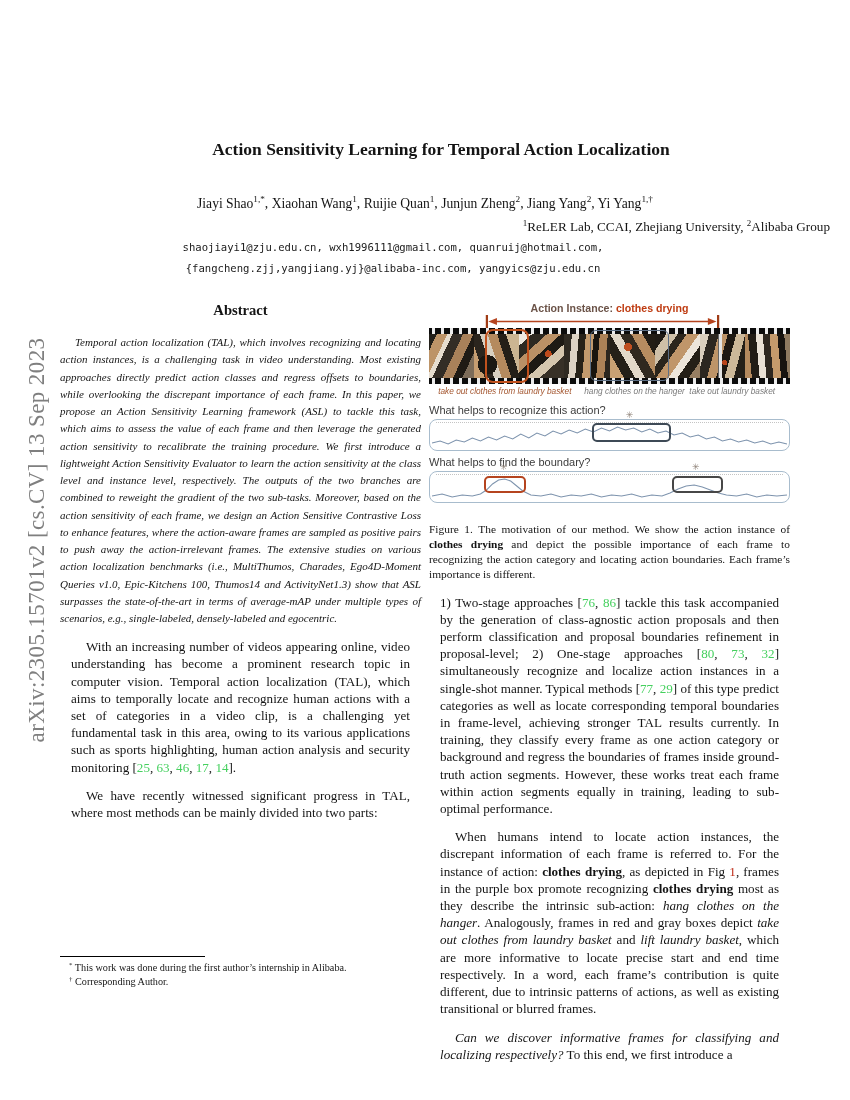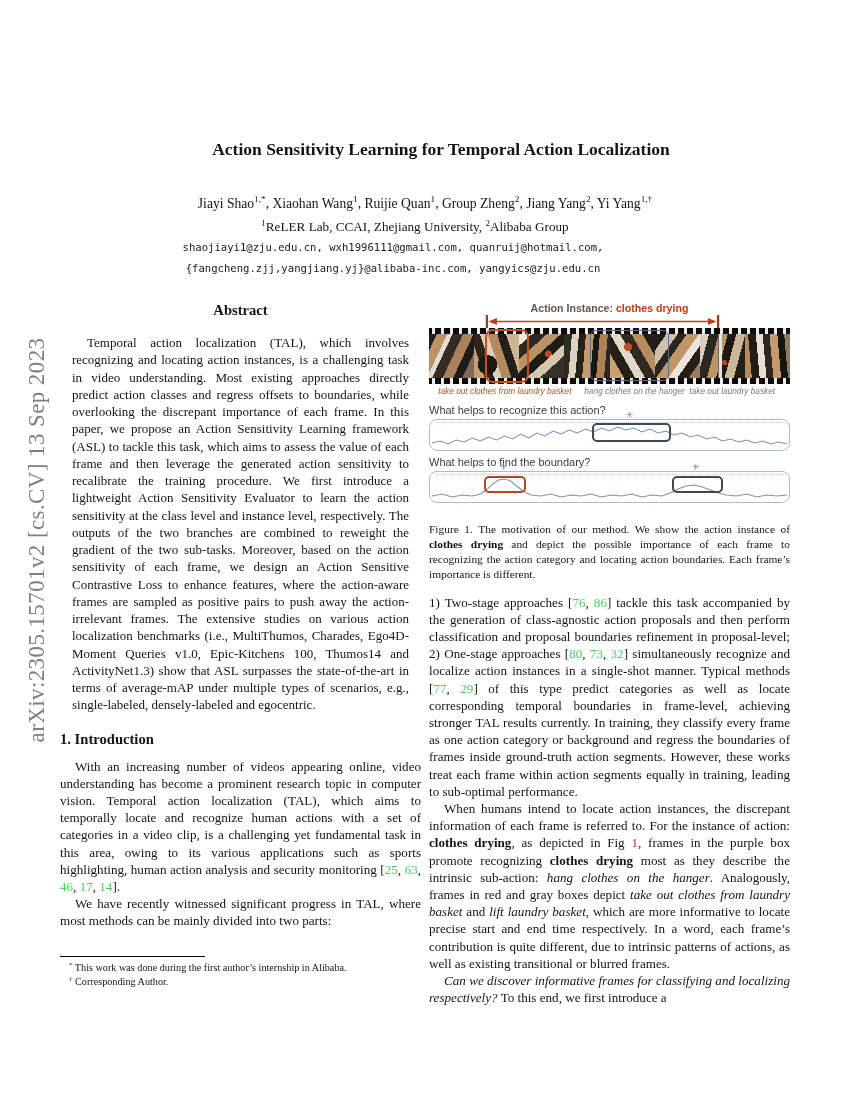--- a/index.html
+++ b/index.html
@@ -7,34 +7,34 @@
        font-family:"Liberation Serif",serif;color:#141414;}
 
   
   .watermark{position:absolute;top:540px;left:37px;transform:translate(-50%,-50%) rotate(-90deg);
     white-space:nowrap;font-size:23px;color:#7f7f7f;letter-spacing:.4px;}
 
   
   .title{position:absolute;top:139px;left:16px;width:850px;text-align:center;
     font-size:17.5px;font-weight:bold;margin:0;}
   .authors{position:absolute;top:196px;left:0;width:850px;text-align:center;font-size:13.6px;}
-  .affil{position:absolute;top:219px;left:0;width:830px;text-align:center;font-size:13.2px;}
+  .affil{position:absolute;top:219px;left:0;width:830px;text-align:right;font-size:13.2px;}
   .email{position:absolute;left:0;width:786px;text-align:center;
     font-family:"DejaVu Sans Mono","Liberation Mono",monospace;font-size:10.6px;color:#202020;}
   .email.l1{top:241px}.email.l2{top:262px}
 
   
   .col{position:absolute;top:302px;width:361px;}
   .col-left{left:60px;}
   .col-right{left:429px;}
 
   .abs-head{text-align:center;font-size:14.6px;font-weight:bold;margin:0 0 15px 0;}
-  .abs-text{text-align:justify;font-size:13px;line-height:17.25px;margin:12px;text-indent:15px;}
+  .abs-text{font-style:italic;text-align:justify;font-size:11px;line-height:17.25px;margin:0;text-indent:15px;}
   .sec-head{font-size:14.6px;font-weight:bold;margin:17px 0 10px 0;}
-  .body{text-align:justify;font-size:13.1px;line-height:17.2px;margin:0;}
+  .body{text-align:justify;font-size:13.1px;line-height:17.2px;margin:11px;}
   .ind{text-indent:15px;}
 
   
   .s-b{font-weight:bold;}
   .s-i{font-style:italic;}
   .s-g{color:#45d05e;}
   .s-r{color:#bf2e1a;}
   .s-sup{vertical-align:super;font-size:68%;line-height:0;}
 
   
@@ -82,29 +82,28 @@
   figure{margin:0;}
   figcaption{margin-top:19px;font-size:11.4px;line-height:14.9px;text-align:justify;color:#141414;}
   .col-right .body.first{margin-top:12px;}
 </style>
 </head>
 <body>
 
 <div class="watermark">arXiv:2305.15701v2  [cs.CV]  13 Sep 2023</div>
 
 <h1 class="title">Action Sensitivity Learning for Temporal Action Localization</h1>
-<div class="authors"><span>Jiayi Shao</span><span class="s-sup">1,*</span><span>,  Xiaohan Wang</span><span class="s-sup">1</span><span>, Ruijie Quan</span><span class="s-sup">1</span><span>, Group Zheng</span><span class="s-sup">2</span><span>, Jiang Yang</span><span class="s-sup">2</span><span>, Yi Yang</span><span class="s-sup">1,†</span></div>
+<div class="authors"><span>Jiayi Shao</span><span class="s-sup">1,*</span><span>,  Xiaohan Wang</span><span class="s-sup">1</span><span>, Ruijie Quan</span><span class="s-sup">1</span><span>, Junjun Zheng</span><span class="s-sup">2</span><span>, Jiang Yang</span><span class="s-sup">2</span><span>, Yi Yang</span><span class="s-sup">1,†</span></div>
 <div class="affil"><span class="s-sup">1</span><span>ReLER Lab, CCAI, Zhejiang University, </span><span class="s-sup">2</span><span>Alibaba Group</span></div>
 <div class="email l1">shaojiayi1@zju.edu.cn, wxh1996111@gmail.com, quanruij@hotmail.com,</div>
 <div class="email l2">{fangcheng.zjj,yangjiang.yj}@alibaba-inc.com, yangyics@zju.edu.cn</div>
 
 <div class="col col-left">
   <h2 class="abs-head">Abstract</h2>
   <p class="abs-text">Temporal action localization (TAL), which involves recognizing and locating action instances, is a challenging task in video understanding. Most existing approaches directly predict action classes and regress offsets to boundaries, while overlooking the discrepant importance of each frame. In this paper, we propose an Action Sensitivity Learning framework (ASL) to tackle this task, which aims to assess the value of each frame and then leverage the generated action sensitivity to recalibrate the training procedure. We first introduce a lightweight Action Sensitivity Evaluator to learn the action sensitivity at the class level and instance level, respectively. The outputs of the two branches are combined to reweight the gradient of the two sub-tasks. Moreover, based on the action sensitivity of each frame, we design an Action Sensitive Contrastive Loss to enhance features, where the action-aware frames are sampled as positive pairs to push away the action-irrelevant frames. The extensive studies on various action localization benchmarks (i.e., MultiThumos, Charades, Ego4D-Moment Queries v1.0, Epic-Kitchens 100, Thumos14 and ActivityNet1.3) show that ASL surpasses the state-of-the-art in terms of average-mAP under multiple types of scenarios, e.g., single-labeled, densely-labeled and egocentric.</p>
-  <h3 class="sec-head">1. Introduction</h3>
   <p class="body ind"><span>With an increasing number of videos appearing online, video understanding has become a prominent research topic in computer vision.  Temporal action localization (TAL), which aims to temporally locate and recognize human actions with a set of categories in a video clip, is a challenging yet fundamental task in this area, owing to its various applications such as sports highlighting, human action analysis and security monitoring [</span><span class="s-g">25</span><span>, </span><span class="s-g">63</span><span>, </span><span class="s-g">46</span><span>, </span><span class="s-g">17</span><span>, </span><span class="s-g">14</span><span>].</span></p>
   <p class="body ind">We have recently witnessed significant progress in TAL, where most methods can be mainly divided into two parts:</p>
 </div>
 
 <div class="footnotes">
   <div class="fn-rule"></div>
   <p class="fn"><span class="s-sup">*</span><span> This work was done during the first author’s internship in Alibaba.</span></p>
   <p class="fn"><span class="s-sup">†</span><span> Corresponding Author.</span></p>
 </div>
 

